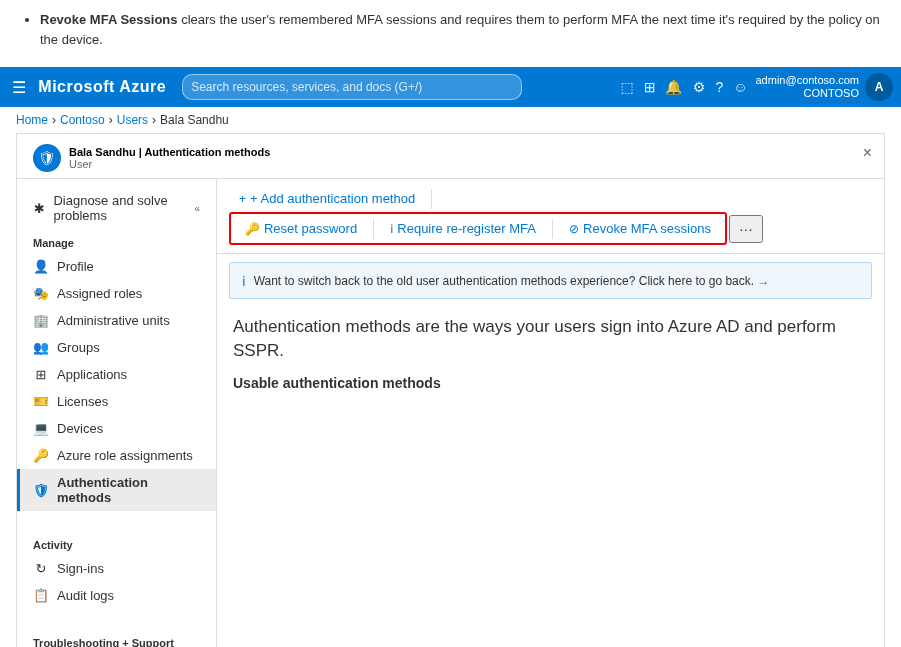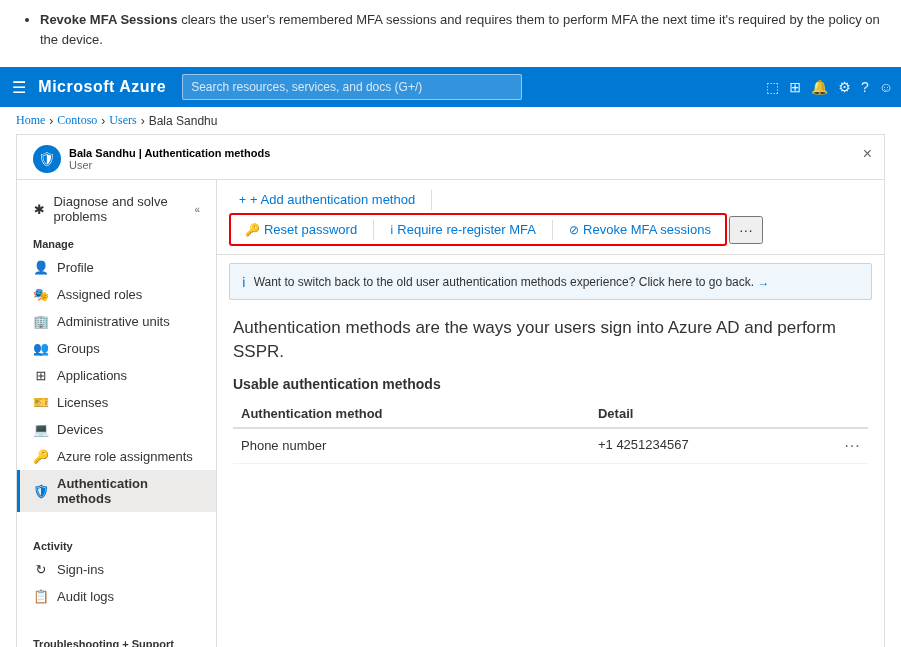--- a/index.html
+++ b/index.html
@@ -27,21 +27,21 @@
       gap: 8px;
     }
     .azure-topbar .hamburger { font-size: 16px; cursor: pointer; padding: 4px; }
     .azure-topbar .brand { font-weight: 700; font-size: 16px; letter-spacing: 0.5px; }
     .azure-topbar .search-bar {
       flex: 1;
       max-width: 340px;
       height: 26px;
       background: rgba(255,255,255,0.2);
       border: 1px solid rgba(255,255,255,0.5);
-      border-radius: 2px;
+      border-radius: 10px;
       display: flex;
       align-items: center;
       padding: 0 8px;
       color: #fff;
       font-size: 12px;
       margin-left: 8px;
     }
     .azure-topbar .search-bar input {
       background: transparent;
       border: none;
@@ -73,21 +73,21 @@
     .breadcrumb {
       padding: 6px 16px;
       font-size: 12px;
       color: #0078d4;
       display: flex;
       align-items: center;
       gap: 4px;
       border-bottom: none;
     }
     .breadcrumb span { color: #333; }
-    .breadcrumb a { color: #0078d4; text-decoration: none; cursor: pointer; font-family: Liberation Serif, serif; }
+    .breadcrumb a { color: #0078d4; text-decoration: none; cursor: pointer; }
 
     
     .panel-header {
       display: flex;
       align-items: center;
       padding: 10px 16px 6px 16px;
       border-bottom: 1px solid #ddd;
       position: relative;
     }
     .panel-header .panel-title-area {
@@ -270,20 +270,27 @@
   <div class="search-bar">
     <input type="text" placeholder="Search resources, services, and docs (G+/)" style="">
   </div>
   <div class="top-icons">
     <span>⬚</span>
     <span>⊞</span>
     <span>🔔</span>
     <span>⚙</span>
     <span>?</span>
     <span>☺</span>
+  </div>
+  <div class="user-area">
+    <div class="user-info">
+      <div>admin@contoso.com</div>
+      <div>CONTOSO</div>
+    </div>
+    <div class="avatar">A</div>
   </div>
 </div>
 
 <div class="breadcrumb">
   <a>Home</a>
   <span>›</span>
   <a>Contoso</a>
   <span>›</span>
   <a>Users</a>
   <span>›</span>
@@ -406,34 +413,17 @@
         <span>
           <span>Want to switch back to the old user authentication methods experience? Click here to go back.</span>
           <a> <span>→</span></a>
         </span>
       </div>
 
       <div class="main-content">
         <p>Authentication methods are the ways your users sign into Azure AD and perform SSPR.</p>
         <div class="section-title">Usable authentication methods</div>
 
-        <table class="auth-table">
-          <thead>
-            <tr>
-              <th>Authentication method</th>
-              <th>Detail</th>
-            </tr>
-          </thead>
-          <tbody>
-            <tr>
-              <td>Phone number</td>
-              <td>
-                +1 4251234567
-                <span class="row-menu">···</span>
-              </td>
-            </tr>
-          </tbody>
-        </table>
       </div>
 
     </div>
   </div>
 </div>
 
 </body></html>

